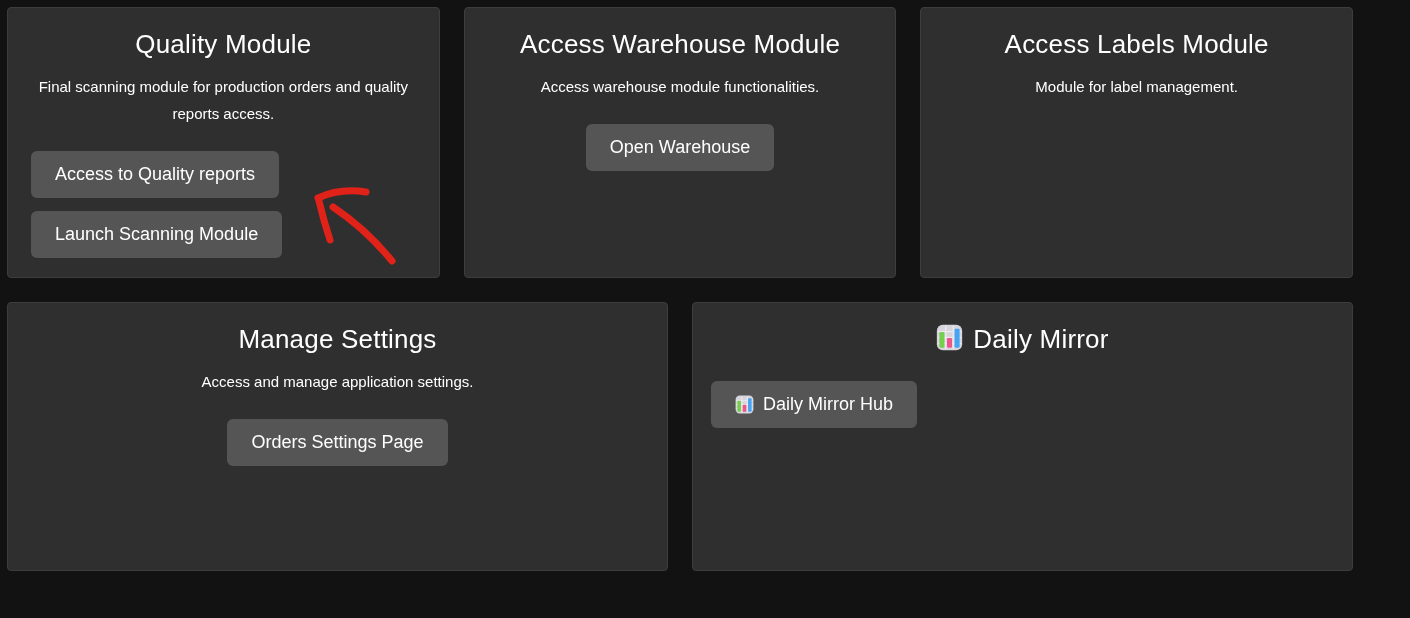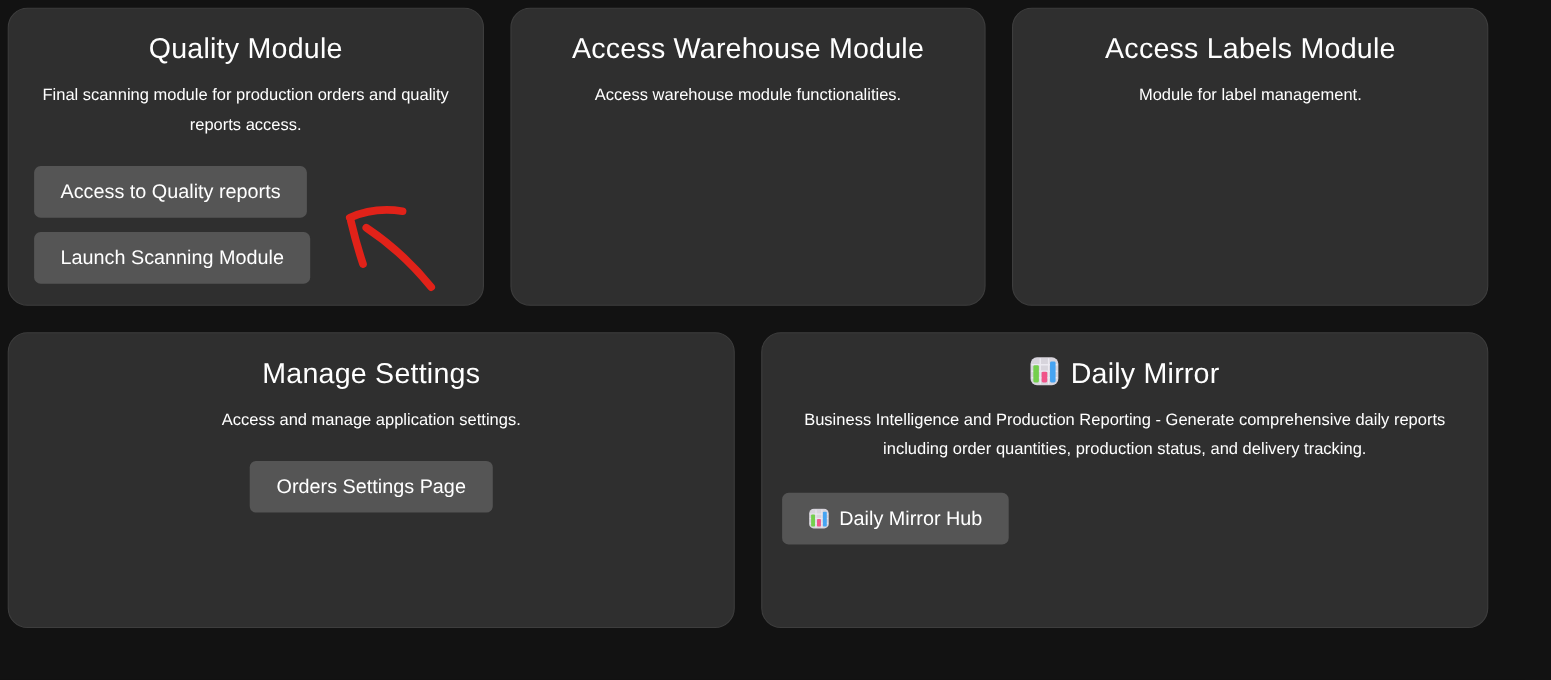--- a/index.html
+++ b/index.html
@@ -21,21 +21,21 @@
   }
   .container{position:absolute;left:7px;top:7px;width:1346px;}
   .row{display:flex;gap:24px;}
   .row.top .card{height:271px;}
   .row.bottom{margin-top:24px;}
   .row.bottom .card{height:269px;}
   .card{
     flex:1;
     background:var(--card-bg);
     border:1px solid var(--card-border);
-    border-radius:18px;
+    border-radius:4px;
     padding:18px 16px 0;
     text-align:center;
   }
   .card-title{
     font-size:26px;font-weight:400;line-height:31px;
     margin:3px 0 0;letter-spacing:.2px;
   }
   .card-desc{
     font-size:15px;line-height:27px;font-weight:400;
     margin:13px 0 0;
@@ -79,20 +79,21 @@
       <p class="card-desc">Final scanning module for production orders and quality reports access.</p>
       <div class="btn-stack">
         <button class="btn">Access to Quality reports</button>
         <button class="btn">Launch Scanning Module</button>
       </div>
     </div>
 
     <div class="card">
       <h2 class="card-title">Access Warehouse Module</h2>
       <p class="card-desc">Access warehouse module functionalities.</p>
+      <button class="btn">Open Warehouse</button>
     </div>
 
     <div class="card">
       <h2 class="card-title">Access Labels Module</h2>
       <p class="card-desc">Module for label management.</p>
     </div>
 
   </div>
 
   <div class="row bottom">
@@ -113,21 +114,20 @@
             <line x1="2" y1="23" x2="30" y2="23"></line>
             <line x1="11.5" y1="2" x2="11.5" y2="30"></line>
             <line x1="20.5" y1="2" x2="20.5" y2="30"></line>
           </g>
           <rect x="4" y="9.5" width="6" height="18.5" rx="1.5" fill="#74cf4d"></rect>
           <rect x="13" y="16.5" width="6" height="11.5" rx="1.5" fill="#f0558a"></rect>
           <rect x="22" y="5.5" width="6" height="22.5" rx="1.5" fill="#46a4f2"></rect>
         </svg>
         <span>Daily Mirror</span>
       </h2>
-      <p class="card-desc dm-desc">Business Intelligence and Production Reporting - Generate comprehensive daily reports including order quantities, production status, and delivery tracking.</p>
       <div class="dm-btn-row">
         <button class="btn dm-btn">
           <svg class="chart-icon" width="19" height="19" viewBox="0 0 32 32" aria-hidden="true">
             <rect x="1" y="1" width="30" height="30" rx="7" fill="#d7d4dc"></rect>
             <g stroke="#eceaf1" stroke-width="1.5" fill="none">
               <line x1="2" y1="9" x2="30" y2="9"></line>
               <line x1="2" y1="16" x2="30" y2="16"></line>
               <line x1="2" y1="23" x2="30" y2="23"></line>
               <line x1="11.5" y1="2" x2="11.5" y2="30"></line>
               <line x1="20.5" y1="2" x2="20.5" y2="30"></line>

